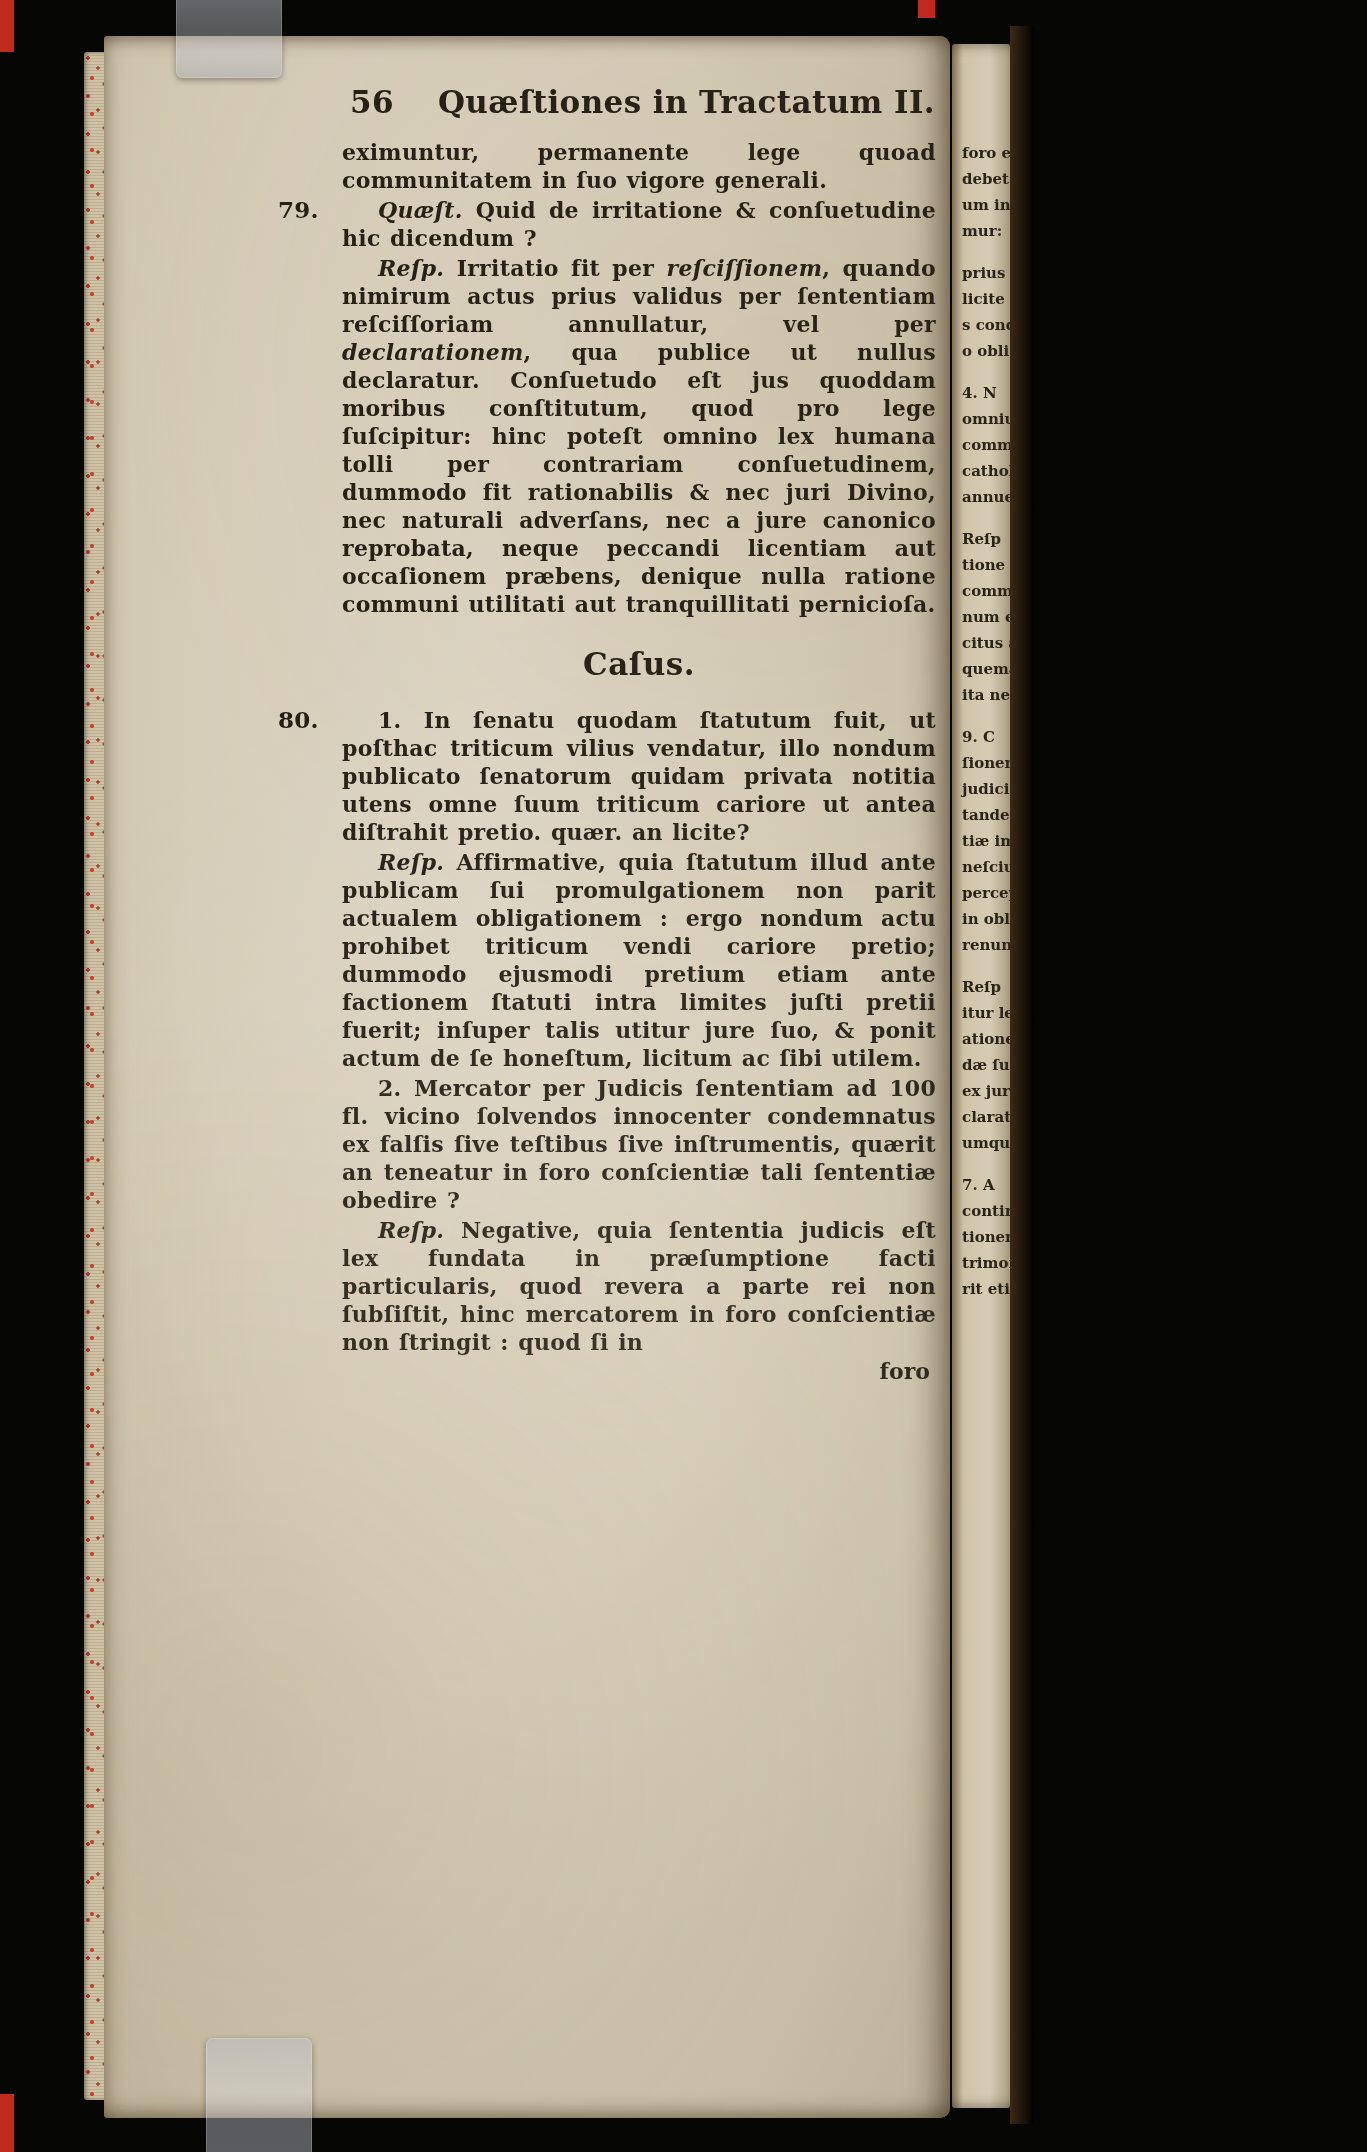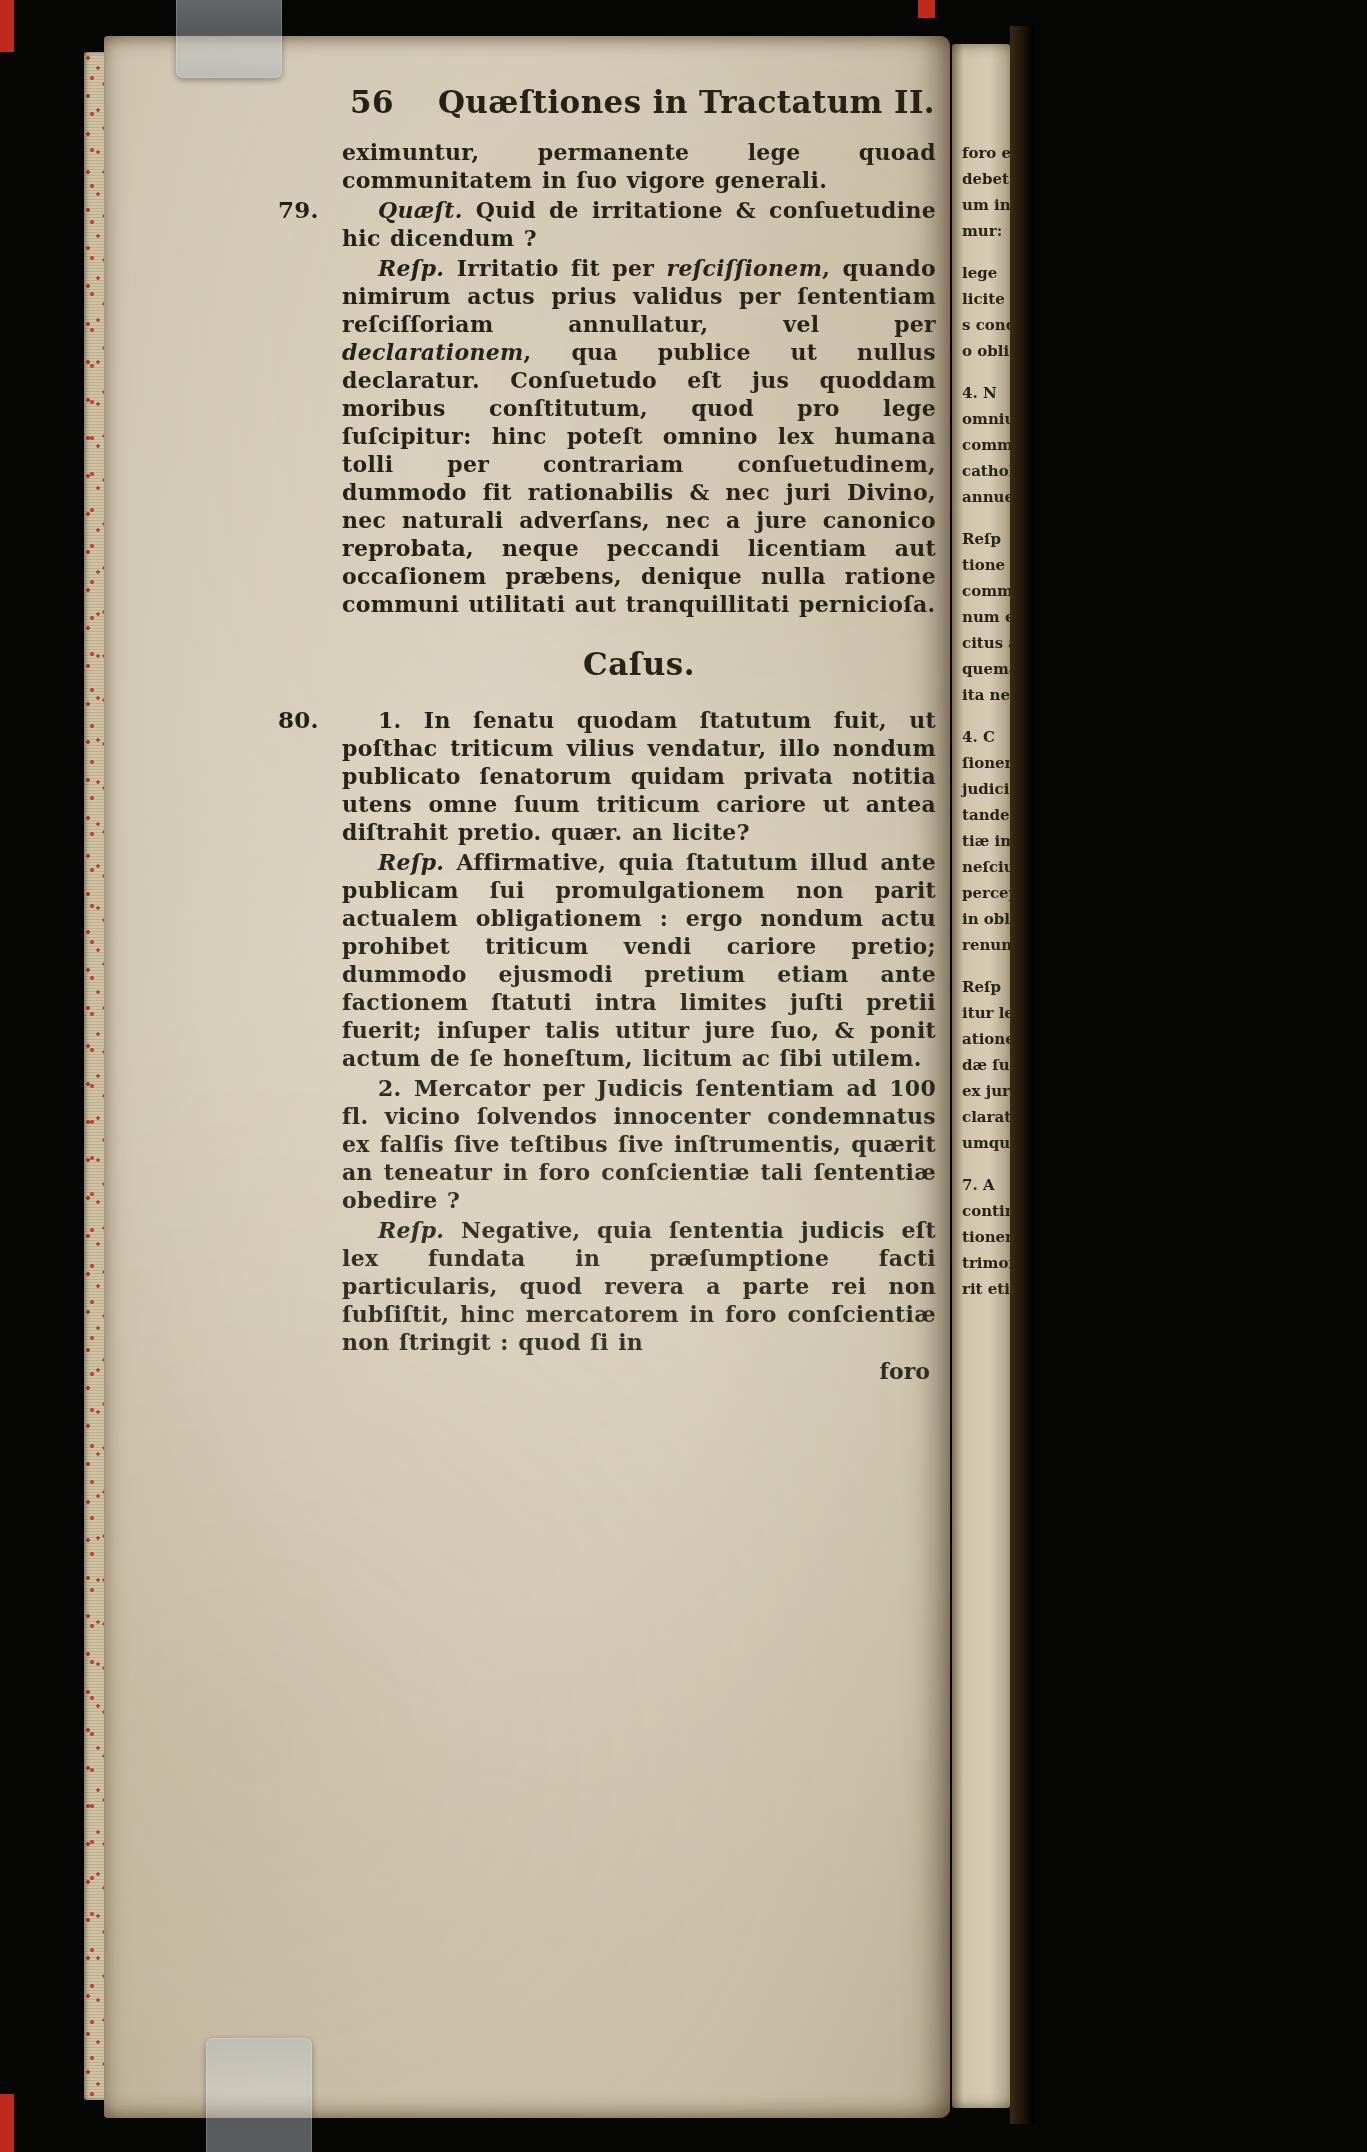--- a/index.html
+++ b/index.html
@@ -180,40 +180,40 @@
     </div>
   </div>
 
   <div class="right-page">
     <div class="right-frags">
         <div class="frag">foro ext</div>
         <div class="frag">debet ſe</div>
         <div class="frag">um in h</div>
         <div class="frag">mur:</div>
         <div class="gap"></div>
-        <div class="frag">lege</div>
+        <div class="frag">prius</div>
         <div class="frag">licite</div>
         <div class="frag">s cond</div>
         <div class="frag">o obli</div>
         <div class="gap"></div>
         <div class="frag">4. N</div>
         <div class="frag">omniun</div>
         <div class="frag">commi</div>
         <div class="frag">catholi</div>
         <div class="frag">annuer</div>
         <div class="gap"></div>
         <div class="frag">Reſp</div>
         <div class="frag">tione le</div>
         <div class="frag">commun</div>
         <div class="frag">num eſt</div>
         <div class="frag">citus ab</div>
         <div class="frag">quemad</div>
         <div class="frag">ita nec</div>
         <div class="gap"></div>
-        <div class="frag">4. C</div>
+        <div class="frag">9. C</div>
         <div class="frag">ſionem</div>
         <div class="frag">judicis</div>
         <div class="frag">tandem</div>
         <div class="frag">tiæ imn</div>
         <div class="frag">neſciun</div>
         <div class="frag">percept</div>
         <div class="frag">in obli</div>
         <div class="frag">renunc</div>
         <div class="gap"></div>
         <div class="frag">Reſp</div>

